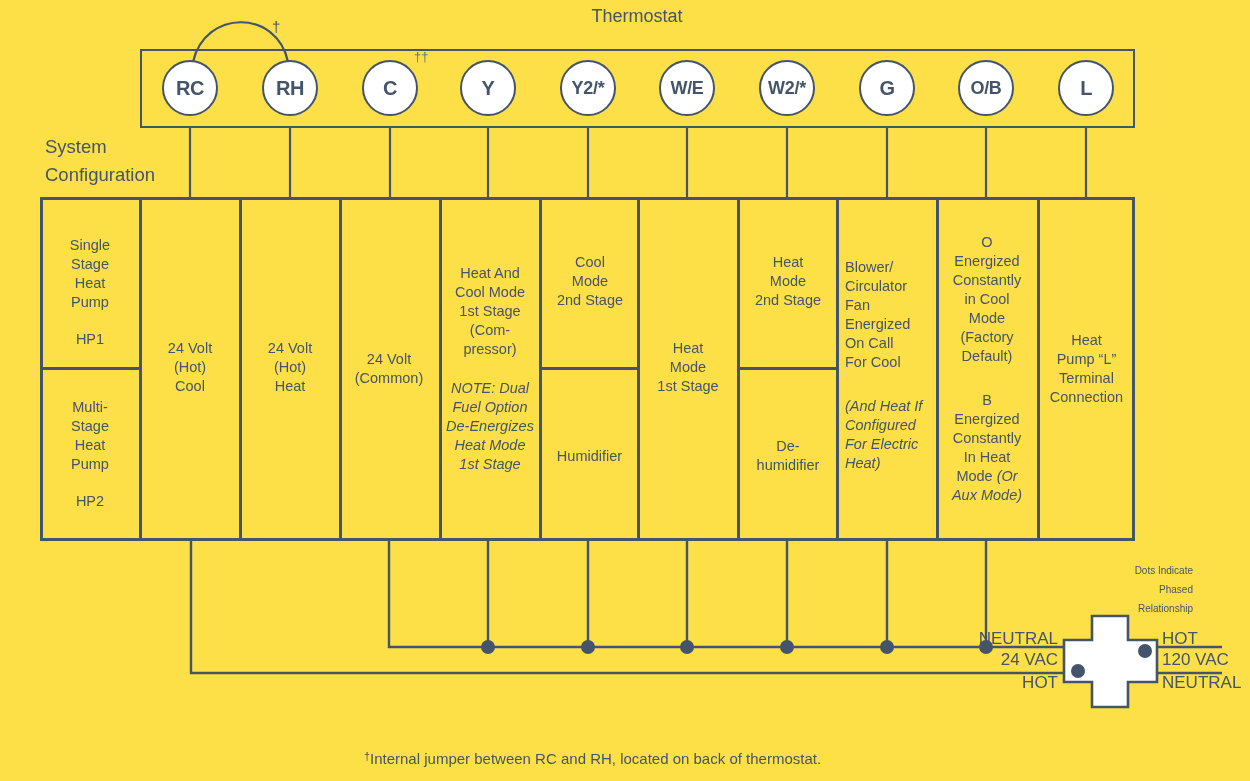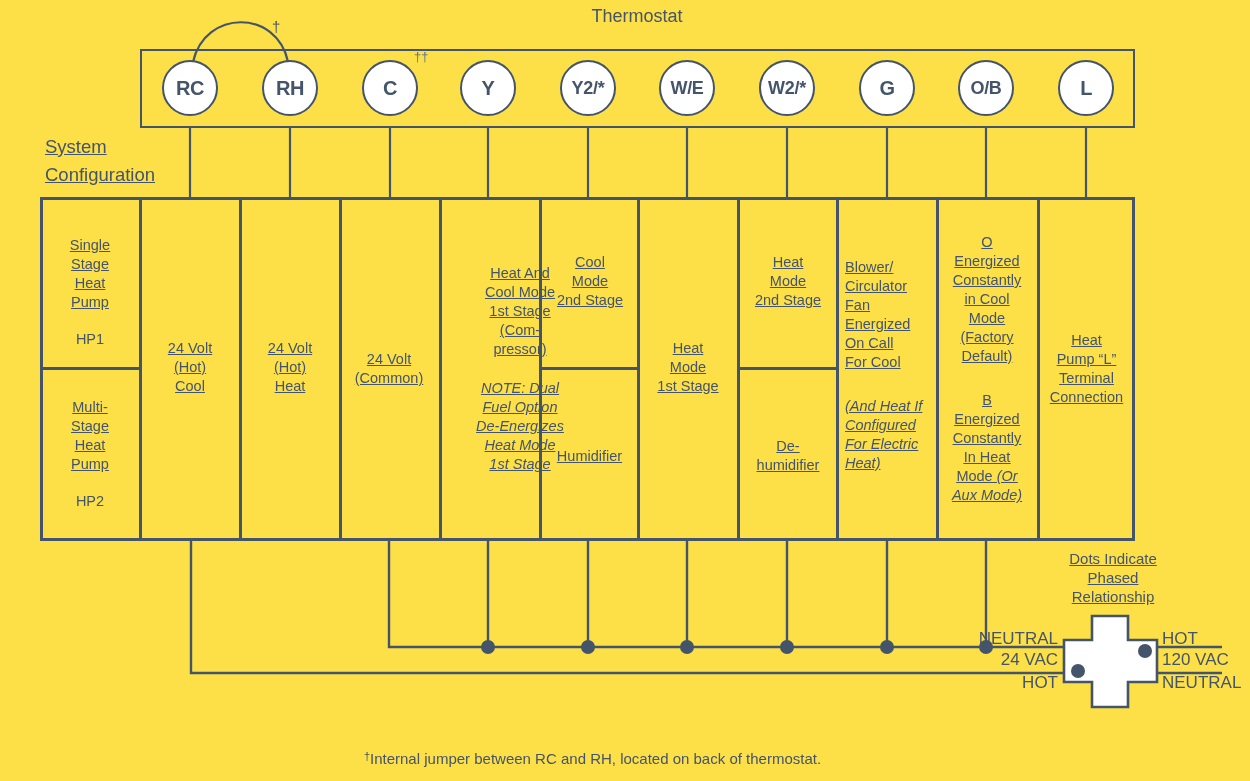--- a/index.html
+++ b/index.html
@@ -5,42 +5,42 @@
   :root { --ink: #44546a; }
   html,body { margin:0; padding:0; background:#fff; }
   #canvas {
     position: relative;
     width: 1250px; height: 781px;
     background:#fde047;
     font-family: "Liberation Sans", sans-serif;
     color: var(--ink);
     overflow: hidden;
   }
-  .pre { white-space: pre-line; text-decoration: underline; }
+  .pre { white-space: pre-line; }
   .t   { position:absolute; color:var(--ink); font-size:14.5px; line-height:19px; text-align:center; }
   .t .it, .it { font-style: italic; }
   .box { position:absolute; border:2px solid var(--ink); box-sizing:border-box; background:transparent; }
   .mainbox { border-width:3px; }
   .vdiv { position:absolute; width:3px; background:var(--ink); }
   .hdiv { position:absolute; height:3px; background:var(--ink); }
   .term {
     position:absolute; top:60px; width:56px; height:56px;
     border:2.5px solid var(--ink); border-radius:50%;
     box-sizing:border-box; background:#fff;
     display:flex; align-items:center; justify-content:center;text-align:right;
   }
   .term span { font-weight:bold; font-size:20px; letter-spacing:-0.5px; }
   .term.sm span { font-size:18px; letter-spacing:-0.3px; }
   .title { position:absolute; left:512px; top:6px; width:250px; text-align:center; font-size:18px; }
   .sysconf { position:absolute; left:45px; top:133px; font-size:18.5px; line-height:28px; }
   .dagger1 { position:absolute; left:272px; top:18px; font-size:15px; }
   .dagger2 { position:absolute; left:414px; top:49px; font-size:13px; color:#5f7490; }
   .xlabel { position:absolute; font-size:17px; line-height:14px; }
   .xlabel.r { text-align:right; width:80px; }
-  .phasenote { position:absolute; left:1033px; top:549px; width:160px; text-align:center; font-size:15px; line-height:19px; }
+  .phasenote { position:absolute; left:1033px; top:561px; width:160px; text-align:right; font-size:10px; line-height:19px; }
   .footnote { position:absolute; left:0; top:750px; width:1185px; text-align:center; font-size:15px; }
   .footnote .dag { font-size:11px; vertical-align:4px; }
   svg { position:absolute; left:0; top:0; pointer-events:none; }
   .mt18 { margin-top:18px; }
   .mt20 { margin-top:20px; }
   .mt25 { margin-top:25px; }
 </style>
 </head>
 <body>
 
@@ -164,21 +164,21 @@
     <div class="mt18">HP2</div>
   </div>
   <div class="t pre" style="left:143px; top:339px; width:94px;">24 Volt
 (Hot)
 Cool</div>
   <div class="t pre" style="left:243px; top:339px; width:94px;">24 Volt
 (Hot)
 Heat</div>
   <div class="t pre" style="left:340px; top:350px; width:98px;">24 Volt
 (Common)</div>
-  <div class="t" style="left:442px; top:264px; width:96px;padding-left:30px;">
+  <div class="t" style="left:442px; top:264px; width:96px;">
     <div class="pre">Heat And
 Cool Mode
 1st Stage
 (Com-
 pressor)</div>
     <div class="pre it mt20">NOTE: Dual
 Fuel Option
 De-Energizes
 Heat Mode
 1st Stage</div>

